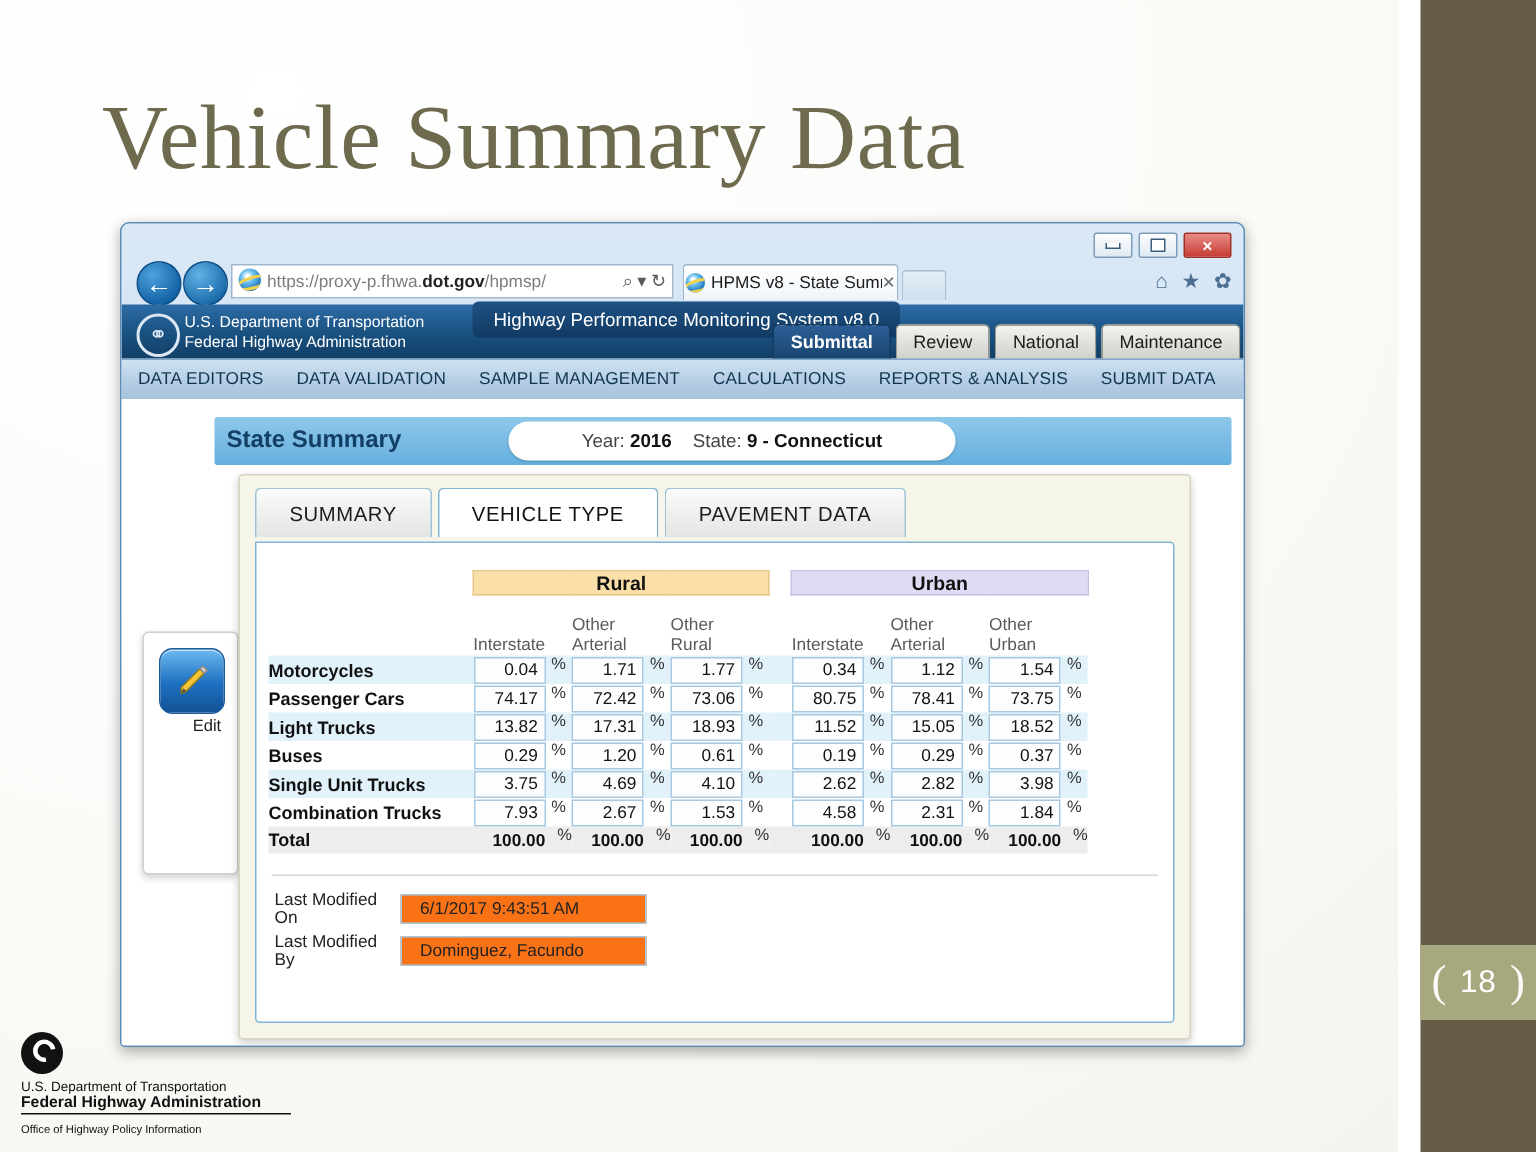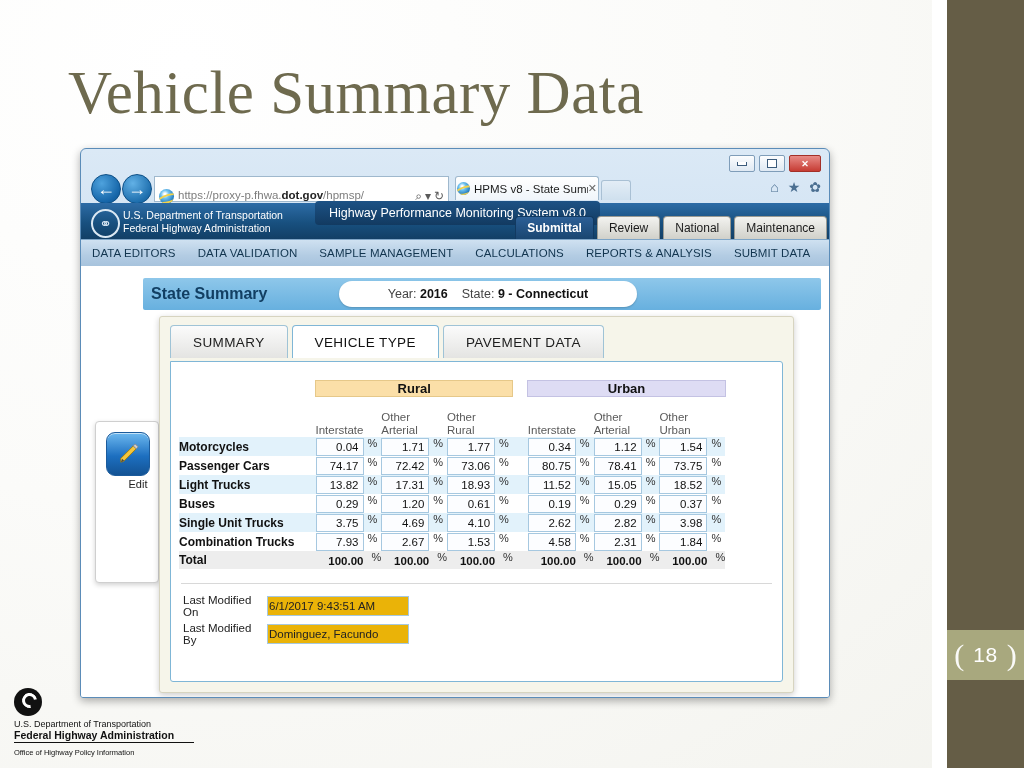--- a/index.html
+++ b/index.html
@@ -39,21 +39,21 @@
   .maxi{width:8px;height:7px;border:1px solid #3c5c7c;background:#fff;}
 
   
   #urlrow{position:absolute;left:0;top:24px;width:100%;height:30px;}
   .navcirc{position:absolute;top:1px;width:28px;height:28px;border-radius:50%;
      background:radial-gradient(circle at 35% 30%,#4ea2dd,#1565a8 70%,#0d4f86);
      border:1px solid #0d4f86;display:flex;align-items:center;justify-content:center;
      color:#fff;font-size:18px;line-height:1;}
   #back{left:10px;} #fwd{left:41px;background:radial-gradient(circle at 35% 30%,#62b1e6,#1e6fae 70%,#12578f);}
   #addrbar{position:absolute;left:73px;top:3px;width:295px;height:23px;background:#fff;
-     border:1px solid #9fb8cd;display:flex;align-items:flex-start;padding:12px 4px;box-sizing:border-box;}
+     border:1px solid #9fb8cd;display:flex;align-items:flex-end;padding:4px 4px;box-sizing:border-box;}
   #ielogo{width:15px;height:15px;margin-right:4px;flex:none;
      background:radial-gradient(circle at 40% 35%,#ffffff 8%,#6fc2ef 30%,#1a72b8 75%);
      border-radius:50%;position:relative;overflow:hidden;}
   #ielogo:after{content:"";position:absolute;left:-2px;top:5px;width:19px;height:5px;
      border:2px solid #f2d24b;border-radius:50%;transform:rotate(-16deg);}
   #url{font-size:11.5px;color:#7d7d7d;white-space:nowrap;overflow:hidden;}
   #url b{color:#222;font-weight:bold;}
   #urltools{margin-left:auto;display:flex;align-items:center;gap:3px;color:#5a5a5a;font-size:12px;}
   #tabstrip{position:absolute;left:374px;top:3px;display:flex;align-items:flex-end;}
   #tab{width:144px;height:24px;background:linear-gradient(#ffffff,#f0f5fa);
@@ -138,21 +138,21 @@
   tr.alt td{background:#E2F2FB;}
   tr.totalrow td{background:#EDEDED;}
   tr.totalrow .val{background:transparent;border:none;font-weight:bold;width:52px;}
   .gapcol{width:14px;}
   .lblcol{width:136px;}
 
   hr.sep{border:none;border-top:1px solid #d8d8d8;margin:14px 10px 0 10px;}
   #modrows{margin:10px 0 0 12px;font-size:11.5px;color:#222;}
   #modrows .mrow{display:flex;align-items:center;margin-bottom:4px;}
   #modrows .mlbl{width:84px;}
-  #modrows .mval{border:1px solid #a6c8e0;background:#eab308;padding:3px 1px;min-width:138px;font-size:11.5px;}
+  #modrows .mval{border:1px solid #a6c8e0;background:#f97316;padding:3px 12px;min-width:138px;font-size:11.5px;}
 
   
   #footlogo{position:absolute;left:14px;top:688px;width:180px;}
   #footlogo .seal{width:28px;height:28px;border-radius:50%;background:#111;position:relative;}
   #footlogo .seal:before{content:"";position:absolute;left:8px;top:5px;width:9px;height:9px;
      border:3px solid #fff;border-radius:50%;border-right-color:transparent;transform:rotate(35deg);}
   #footlogo .l1{font-size:9px;color:#111;margin-top:3px;}
   #footlogo .l2{font-size:10.5px;color:#111;font-weight:bold;}
   #footlogo .l3{font-size:7.5px;color:#111;border-top:1px solid #111;padding-top:5px;margin-top:1px;}
 </style>

